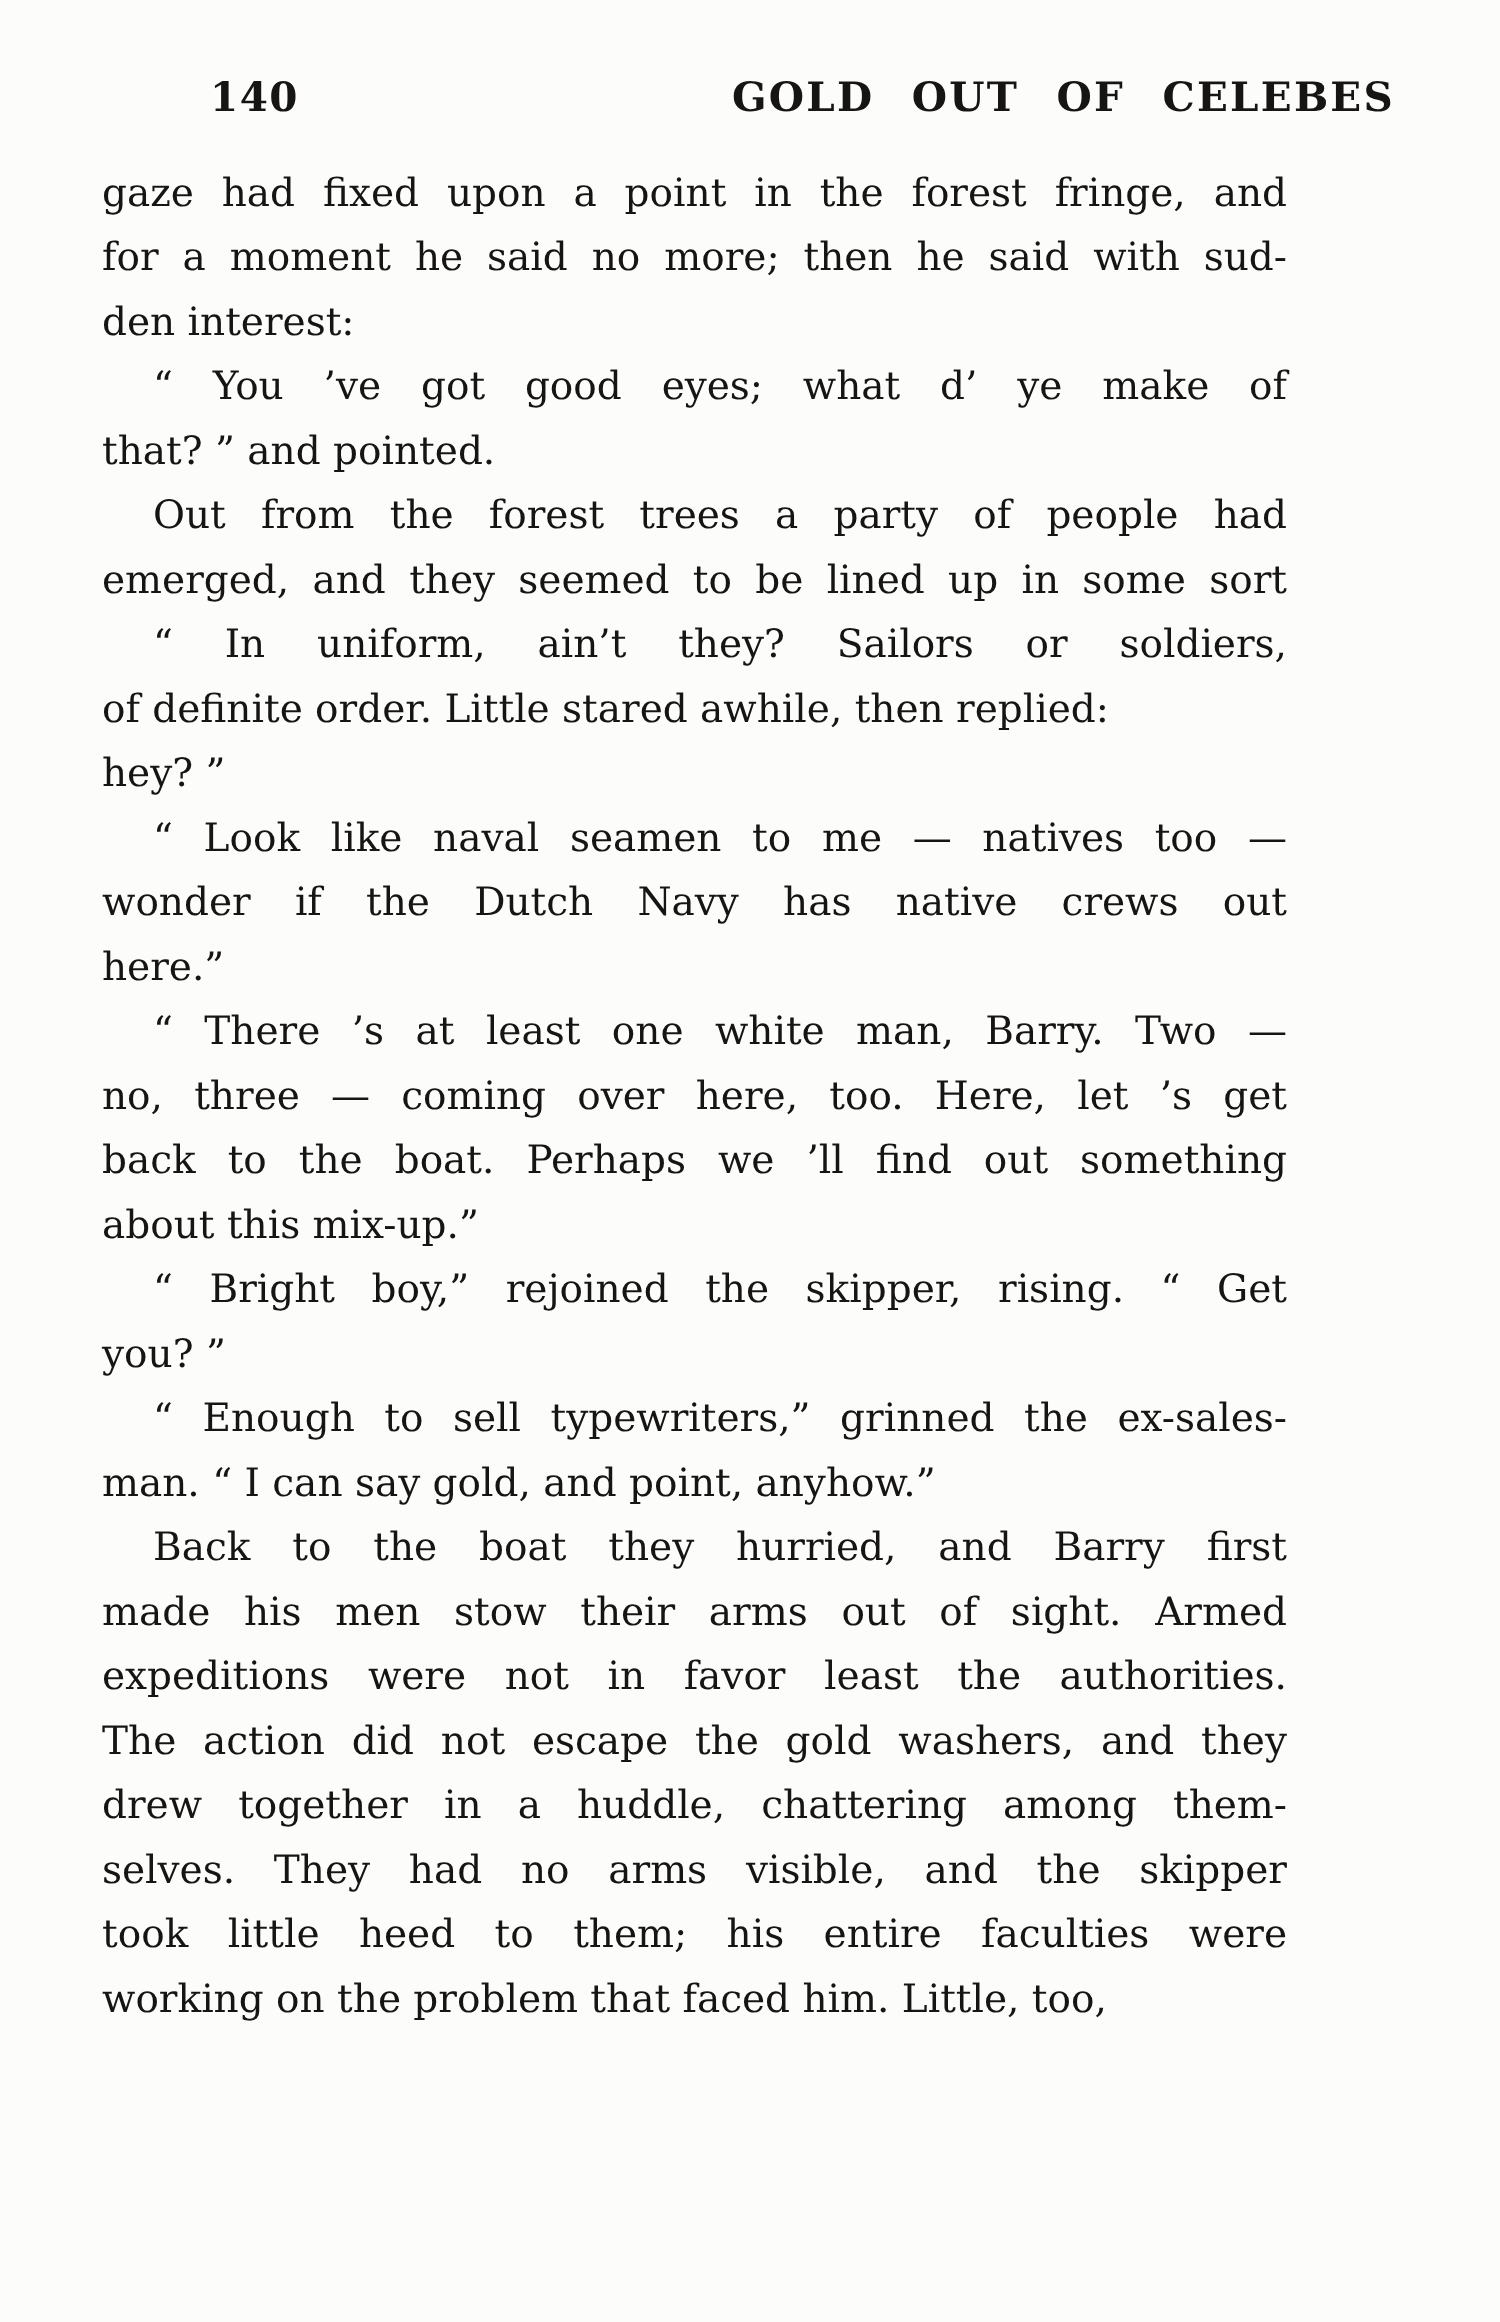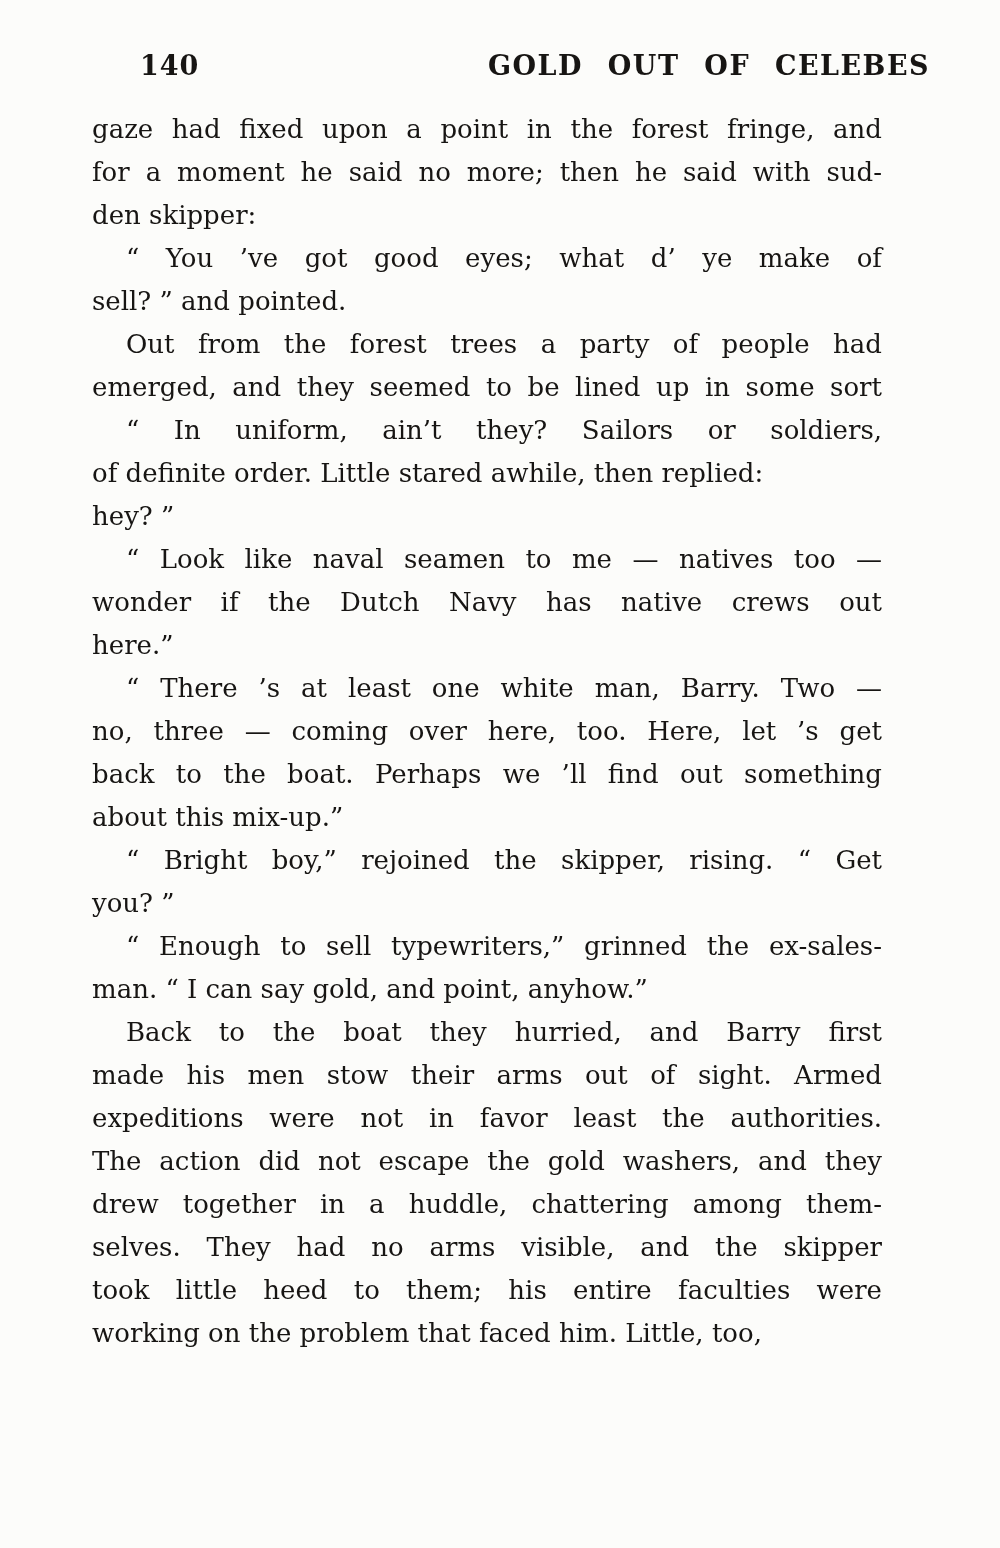--- a/index.html
+++ b/index.html
@@ -35,21 +35,21 @@
     position: absolute;
     left: 0;
     right: 0;
     top: 0;
     text-align: right;
     letter-spacing: 1.5px;
     word-spacing: 14px;
     white-space: nowrap;
   }
   .text {
-    margin: 20px 70px 0 92px;
+    margin: 20px 70px 0 68px;
     width: 790px;
     font-size: 26px;
     line-height: 43px;
   }
   .line {
     text-align: justify;
     text-align-last: justify;
     white-space: normal;
   }
   .line.last {
@@ -64,23 +64,23 @@
 <body>
 
 <div class="page" style="--paper: #fcfcfa; --ink: #171513;">
   <div class="header">
     <span class="pagenum">140</span>
     <span class="running-title">GOLD OUT OF CELEBES</span>
   </div>
   <div class="text">
       <div class="line">gaze had fixed upon a point in the forest fringe, and</div>
       <div class="line">for a moment he said no more; then he said with sud-</div>
-      <div class="line last">den skipper:</div>
+      <div class="line last">den interest:</div>
       <div class="line indent">“ You ’ve got good eyes; what d’ ye make of</div>
-      <div class="line last">sell? ” and pointed.</div>
+      <div class="line last">that? ” and pointed.</div>
       <div class="line indent">Out from the forest trees a party of people had</div>
       <div class="line">emerged, and they seemed to be lined up in some sort</div>
       <div class="line indent">“ In uniform, ain’t they? Sailors or soldiers,</div>
       <div class="line last">of definite order.  Little stared awhile, then replied:</div>
       <div class="line last">hey? ”</div>
       <div class="line indent">“ Look like naval seamen to me — natives too —</div>
       <div class="line">wonder if the Dutch Navy has native crews out</div>
       <div class="line last">here.”</div>
       <div class="line indent">“ There ’s at least one white man, Barry.  Two —</div>
       <div class="line">no, three — coming over here, too.  Here, let ’s get</div>

